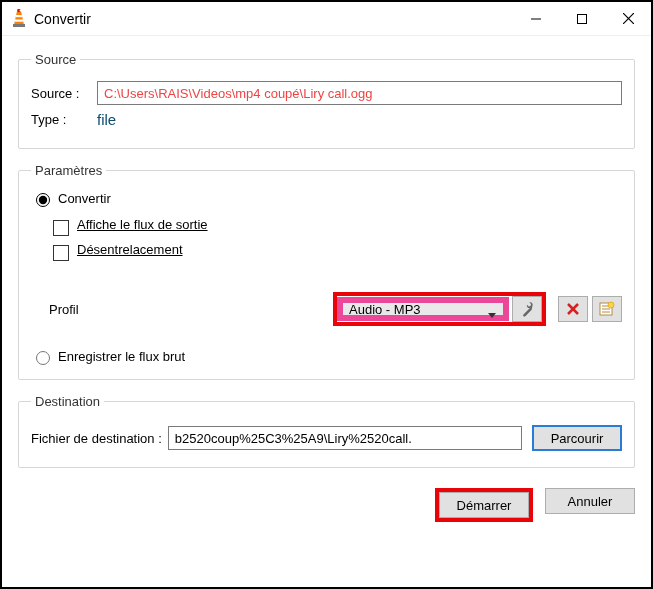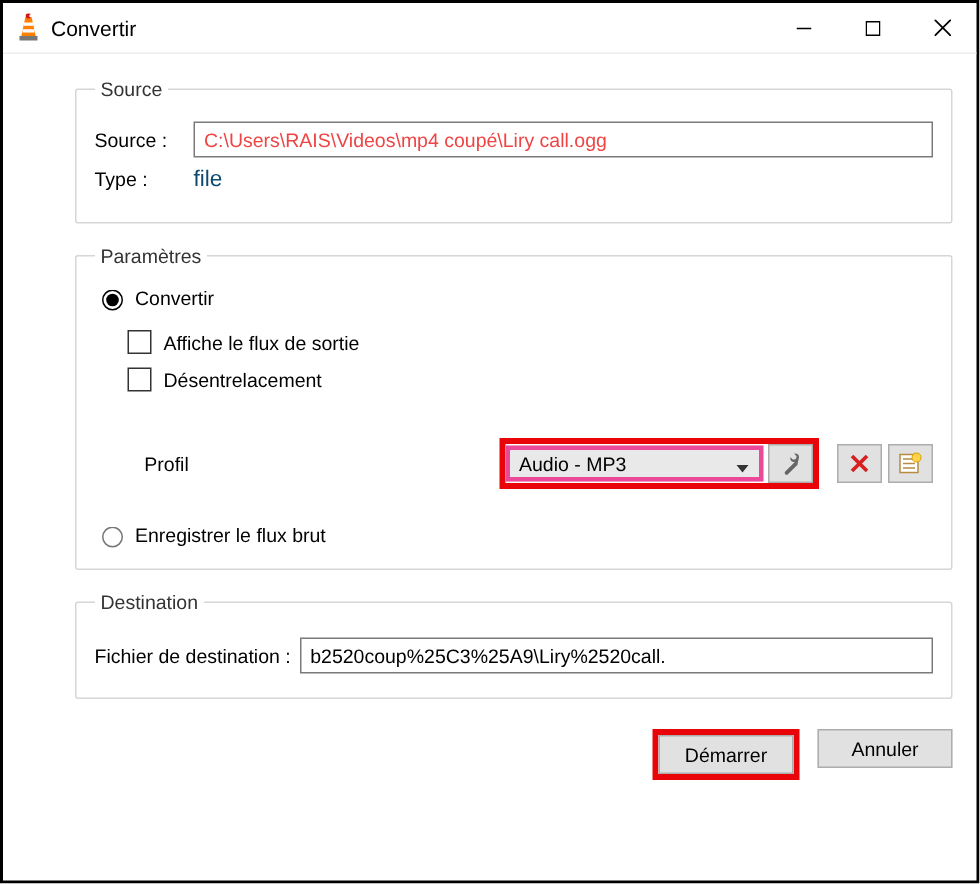--- a/index.html
+++ b/index.html
@@ -8,45 +8,45 @@
 
   .outer-frame { width:653px; height:589px; border:2px solid #000; background:#fff; position:relative; }
 
   .titlebar { height:34px; display:flex; align-items:center; padding:0 0 0 8px; border-bottom:1px solid #eee; }
   .title-icon { width:18px; height:22px; margin-right:6px; display:flex; align-items:center; justify-content:center; }
   .title-text { font-size:14px; color:#000; flex:0 0 auto; }
   .title-spacer { flex:1; }
   .win-btn { width:46px; height:34px; display:flex; align-items:center; justify-content:center; background:transparent; border:none; }
   .win-btn svg { display:block; }
 
-  .body-area { padding:6px 16px 0 16px;margin-left:32px; }
+  .body-area { padding:6px 16px 0 16px; }
 
   fieldset { border:1px solid #d6d6d6; border-radius:2px; margin:10px 0 14px 0; padding:10px 12px 14px 12px; }
   legend { font-size:13px; color:#333; padding:0 4px; }
 
   .row { display:flex; align-items:center; margin:4px 0; }
   .lbl { font-size:13px; color:#000000; }
 
   .src-label { width:66px; }
   .src-input { flex:1; height:24px; border:1px solid #7a7a7a; font-size:13px; padding:2px 6px; background:#fff; color:#ef4444; }
   .type-label { width:66px; }
   .type-value { font-size:15px; color:#0c4a6e; padding:2px 0; }
 
   .radio-row { display:flex; align-items:center; margin:2px 0 10px 0; }
   .radio { width:14px; height:14px; margin-right:8px; accent-color:#000; }
   .radio-label { font-size:13px; }
 
-  .check-row { display:flex; align-items:center; margin:3px 0 3px 18px; }
+  .check-row { display:flex; align-items:flex-start; margin:3px 0 3px 18px;text-decoration:underline; }
   .chk { width:16px; height:16px; border:1px solid #333; margin-right:8px; background:#fff; appearance:none; }
 
-  .profile-row { display:flex; align-items:center; margin:28px 0 22px 0;text-align:center; }
+  .profile-row { display:flex; align-items:center; margin:28px 0 22px 0; }
   .profile-label { width:60px; margin-left:18px; font-size:13px; }
   .profile-spacer { flex:1; }
   .highlight-red { border:4px solid #e9040a; padding:0; display:flex; align-items:center; }
-  .combo { position:relative; width:172px; height:24px; border:3px solid #ec4899; background:#e9e9e9; display:flex; align-items:center; padding:0 20px 0 6px; font-size:13px; }
+  .combo { position:relative; width:172px; height:24px; border:6px solid #ec4899; background:#e9e9e9; display:flex; align-items:center; padding:0 20px 0 6px; font-size:13px; }
   .combo::after { content:""; position:absolute; right:7px; top:10px; width:0; height:0; border-left:4px solid transparent; border-right:4px solid transparent; border-top:5px solid #333; }
   .icon-btn { width:30px; height:26px; border:1px solid #adadad; margin-left:4px; background:#e1e1e1; display:flex; align-items:center; justify-content:center; }
   .icon-btn svg { display:block; }
   
   .after-highlight { display:flex; align-items:center; margin-left:8px; }
 
   .dest-row { display:flex; align-items:center; margin:6px 0 2px 0; }
   .dest-label { font-size:13px; margin-right:6px; }
   .dest-input { flex:1; height:24px; border:1px solid #7a7a7a; font-size:13px; padding:2px 6px; background:#fff; color:#000; }
   .browse-btn { width:90px; height:26px; margin-left:10px; border:2px solid #2a7bd4; background:#e1e1e1; font-size:13px; display:flex; align-items:center; justify-content:center; }
@@ -161,20 +161,23 @@
         <input type="radio" class="radio" style="">
         <span class="radio-label">Enregistrer le flux brut</span>
       </div>
     </fieldset>
 
     <fieldset>
       <legend>Destination</legend>
       <div class="dest-row">
         <span class="dest-label">Fichier de destination :</span>
         <input class="dest-input" type="text" value="b2520coup%25C3%25A9\Liry%2520call." style="">
+        <div class="browse-btn">
+          <span>Parcourir</span>
+        </div>
       </div>
     </fieldset>
 
   </div>
 
   <div class="footer">
     <div class="start-wrap">
       <div class="std-btn">
         <span>Démarrer</span>
       </div>

